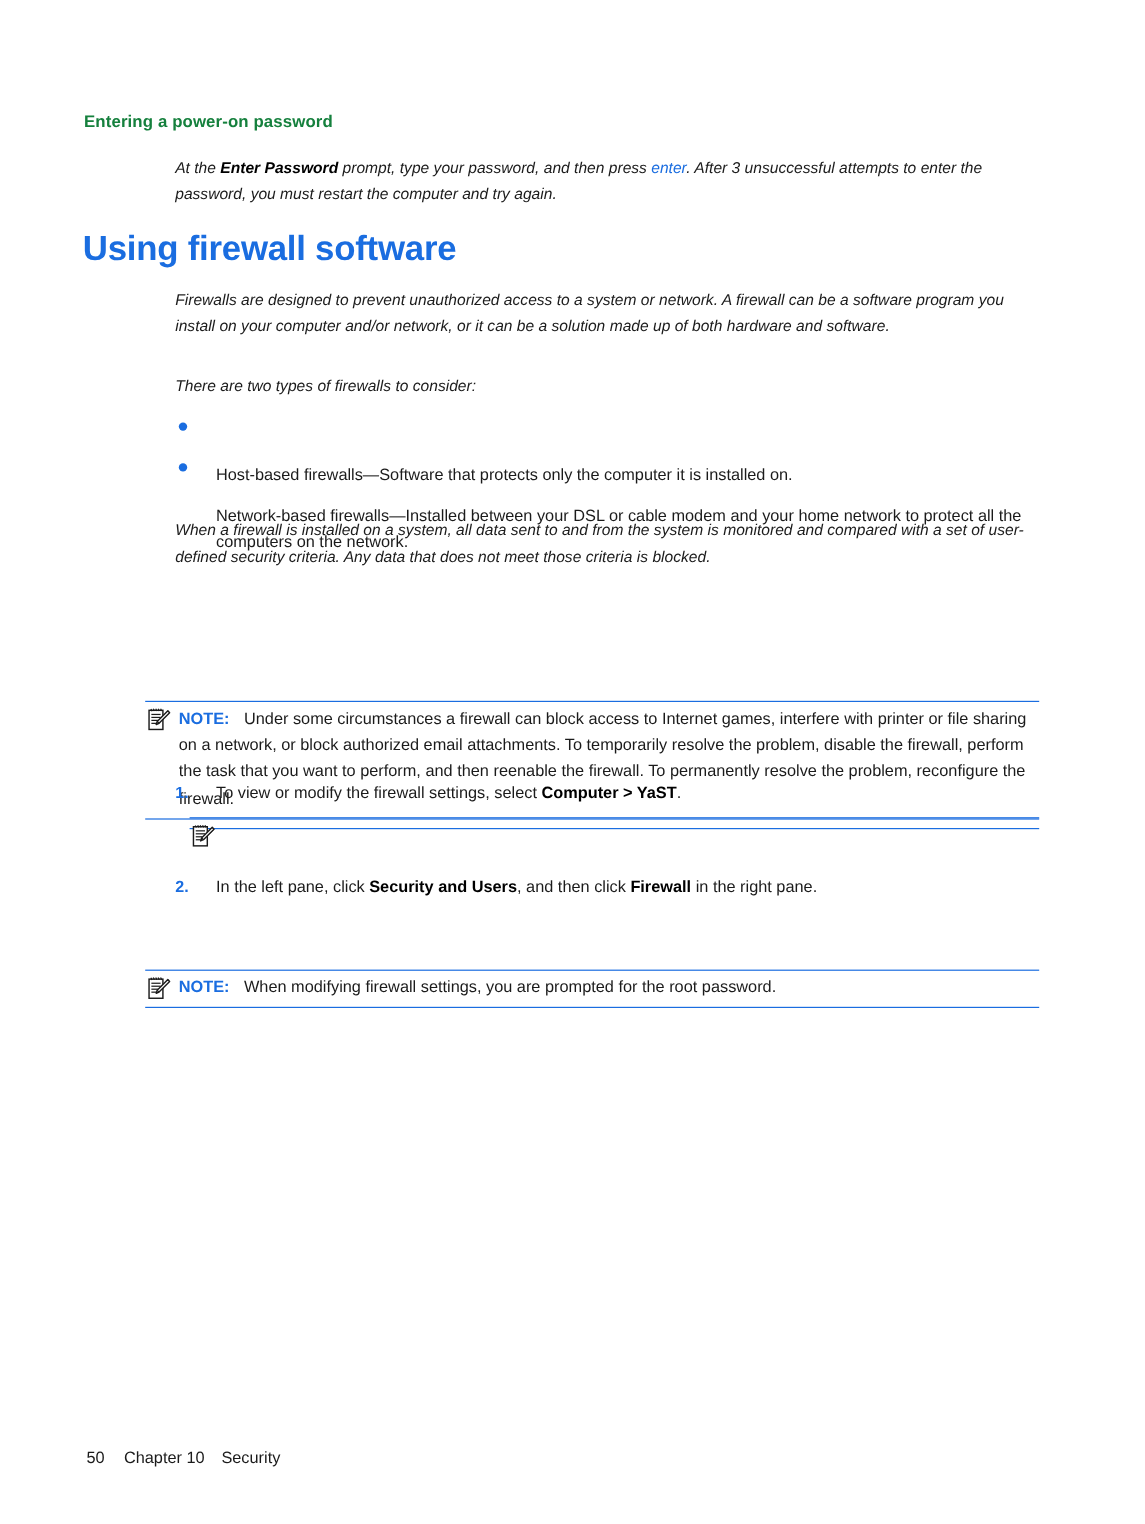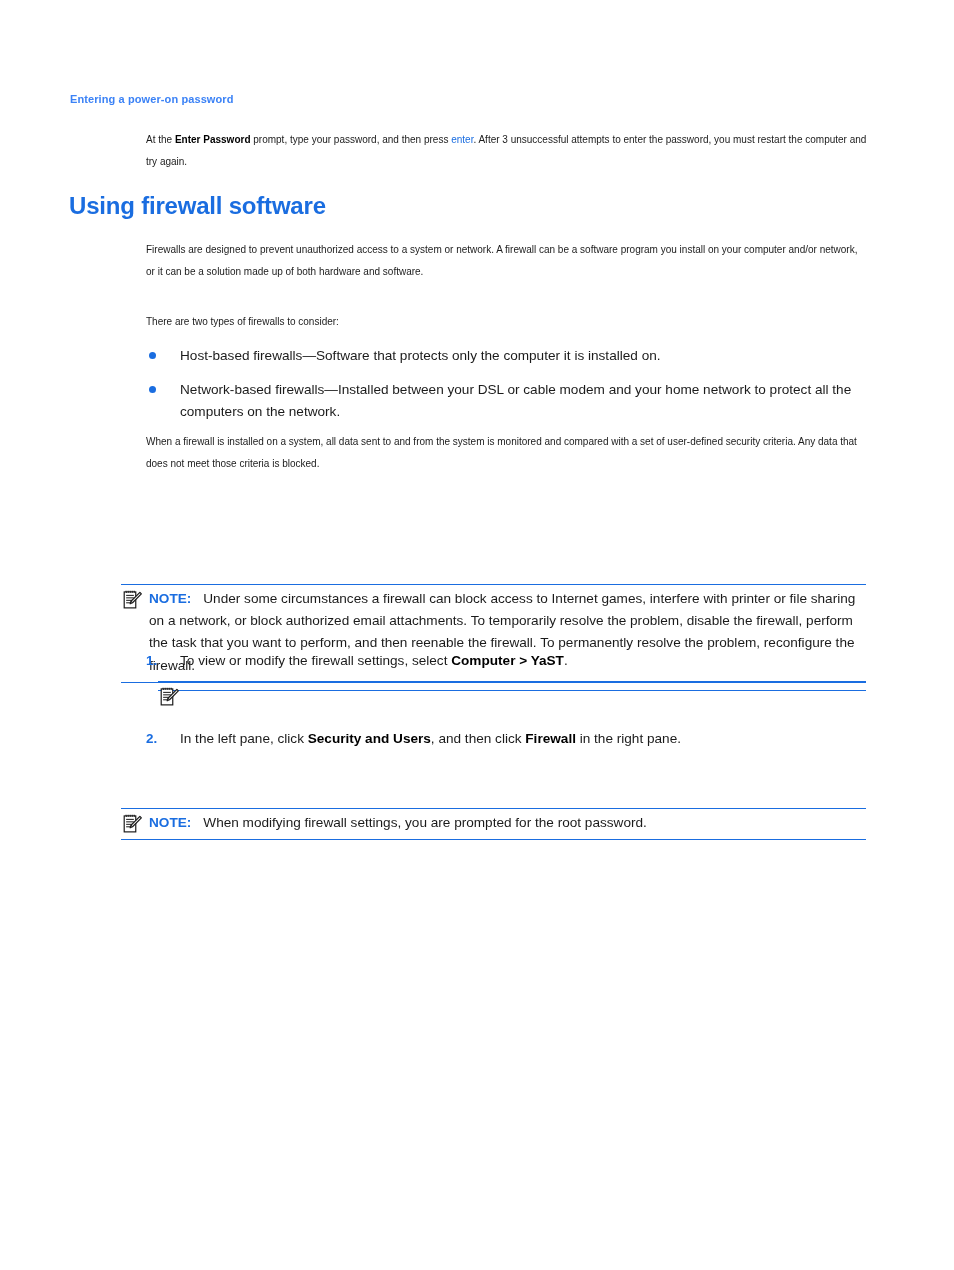--- a/index.html
+++ b/index.html
@@ -21,44 +21,45 @@
     width: 954px;
     height: 1270px;
     overflow: hidden;
   }
 
   
   .h2 {
     position: absolute;
     left: 70px;
     top: 93px;
-    font-size: 11px;
-    font-weight: bold;
-    color: #3b82f6;
+    font-size: 14px;
+    font-weight: bold;
+    color: #15803d;
     letter-spacing: 0.1px;
   }
   .h1 {
     position: absolute;
     left: 69px;
     top: 192px;
-    font-size: 24px;
+    font-size: 29px;
     font-weight: bold;
     color: #1a6de0;
     letter-spacing: -0.2px;
   }
 
   
   .body-block {
     position: absolute;
     left: 146px;
     width: 722px;
-    font-size: 10px;
+    font-size: 13px;
     line-height: 22.2px;
     color: #1b1b1b;
     text-align: left;
+    font-style: italic;
   }
   .body-block b { font-weight: bold; color: #000; }
   .link { color: #1a6de0; }
 
   
   .bullet-row {
     position: absolute;
     left: 146px;
     width: 722px;
     font-size: 13.6px;
@@ -70,20 +71,21 @@
     left: 3px;
     top: 7px;
     width: 7px;
     height: 7px;
     border-radius: 50%;
     background: #1a6de0;
   }
   .bullet-text {
     display: block;
     margin-left: 34px;
+    margin-top: 40px;
   }
 
   
   .step-row {
     position: absolute;
     left: 146px;
     width: 722px;
     font-size: 13.6px;
     line-height: 22.2px;
     color: #1b1b1b;
@@ -234,14 +236,17 @@
           <path d="M20.6 3.6 L22.2 5.4 L12.6 15.0 L10.0 16.1 L10.9 13.4 Z" fill="#ffffff" stroke="#1b1b1b" stroke-width="1.3" stroke-linejoin="round"></path>
           <path d="M10.9 13.4 L12.6 15.0" stroke="#1b1b1b" stroke-width="1.1"></path>
         </svg>
       </span>
       <div class="note-body">
         <span class="note-label">NOTE:</span><span>When modifying firewall settings, you are prompted for the root password.</span>
       </div>
     </div>
   </div>
 
+  <div class="footer">
+    <span class="pg">50</span><span class="ch">Chapter 10</span><span>Security</span>
+  </div>
 
 </div>
 
 </body></html>

